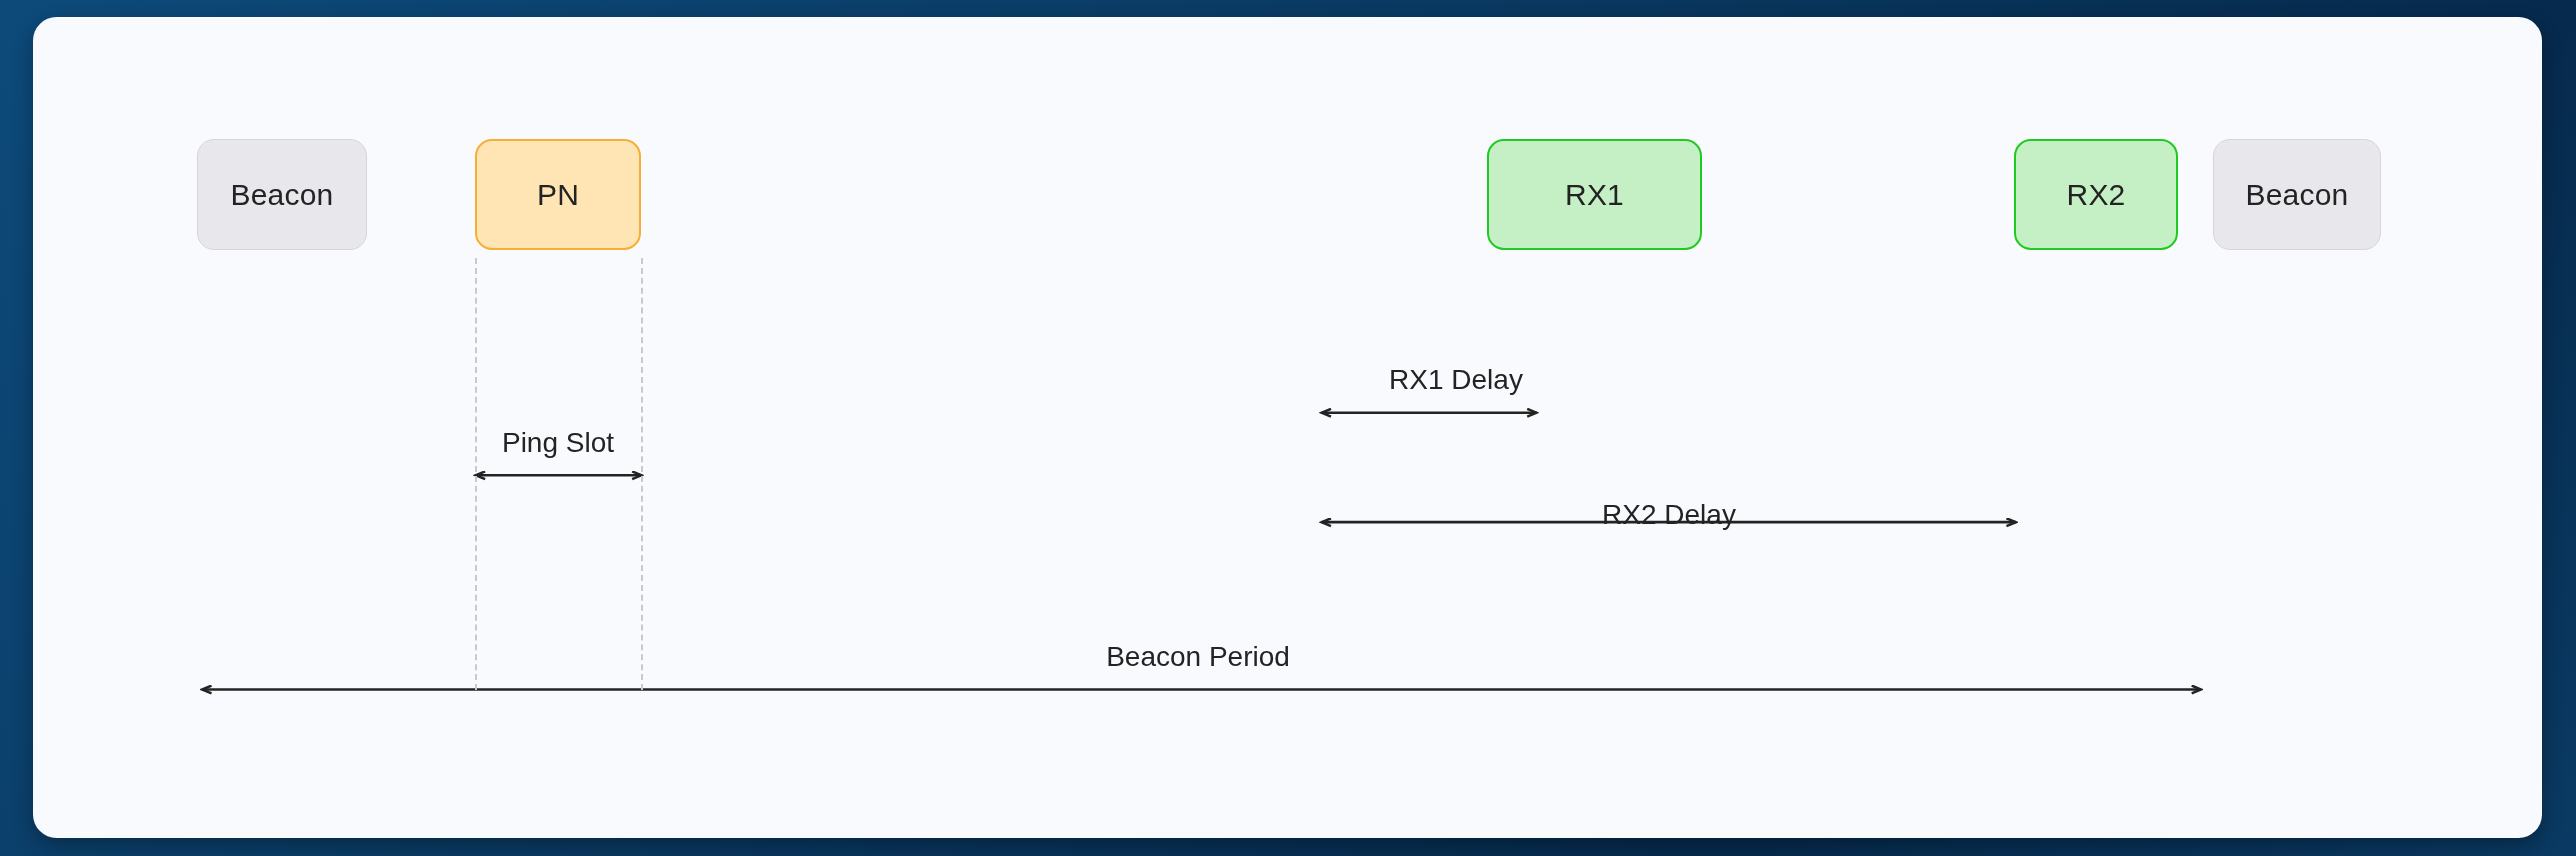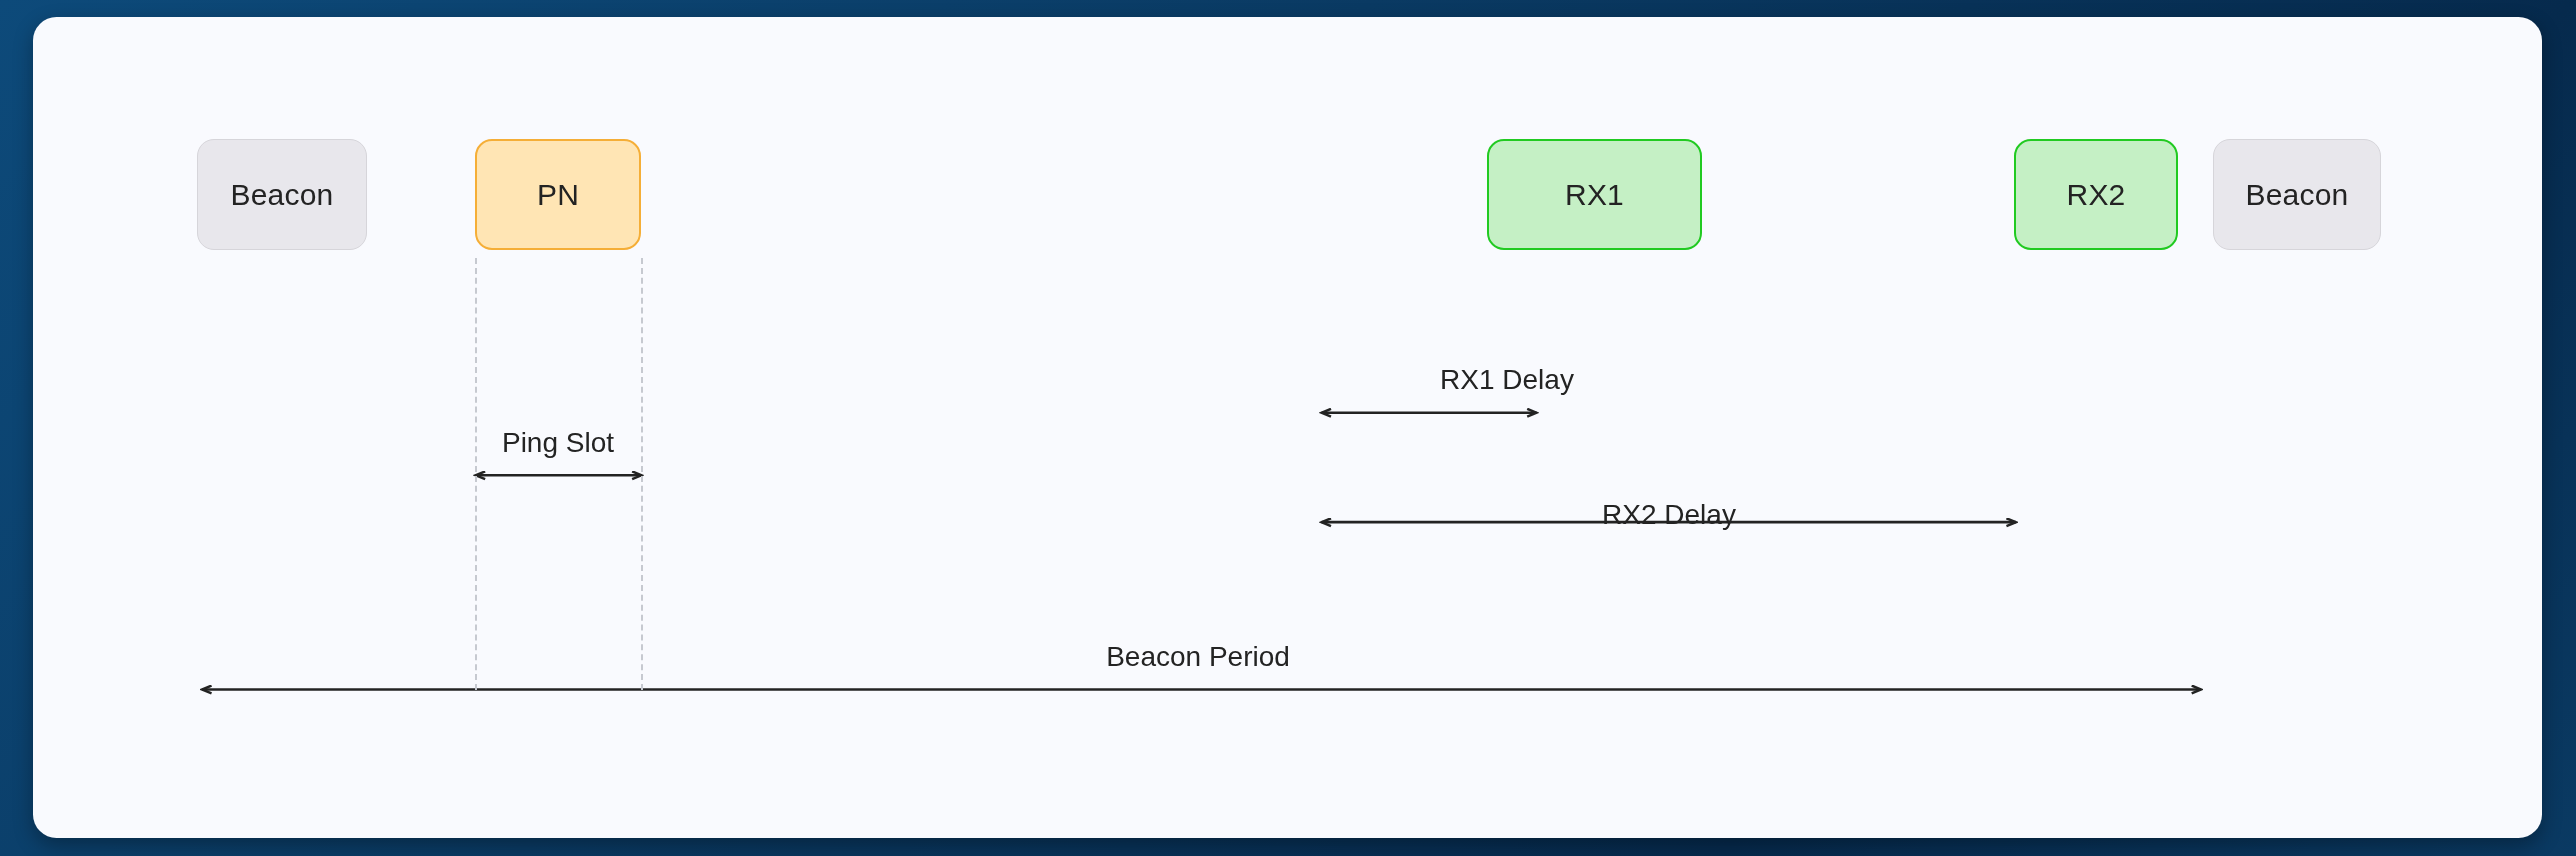--- a/index.html
+++ b/index.html
@@ -97,21 +97,21 @@
     </defs>
     <g id="arrow-lines">
         <line x1="608" y1="608" x2="820" y2="608" stroke="#232323" stroke-width="3.4" marker-end="url(#arrowEnd)" marker-start="url(#arrowStart)"></line>
         <line x1="1690" y1="528" x2="1965" y2="528" stroke="#232323" stroke-width="3.4" marker-end="url(#arrowEnd)" marker-start="url(#arrowStart)"></line>
         <line x1="1690" y1="668" x2="2578" y2="668" stroke="#232323" stroke-width="3.4" marker-end="url(#arrowEnd)" marker-start="url(#arrowStart)"></line>
         <line x1="258" y1="882" x2="2815" y2="882" stroke="#232323" stroke-width="3.4" marker-end="url(#arrowEnd)" marker-start="url(#arrowStart)"></line>
       </g>
   </svg>
   <div id="overlay-labels">
       <div class="arrow-label" style="left: 558px; top: 429px; color: rgb(35, 35, 35);">Ping Slot</div>
-      <div class="arrow-label" style="left: 1507px; top: 366px; color: rgb(35, 35, 35);">RX1 Delay</div>
+      <div class="arrow-label" style="left: 1456px; top: 366px; color: rgb(35, 35, 35);">RX1 Delay</div>
       <div class="arrow-label" style="left: 1669px; top: 501px; color: rgb(35, 35, 35);">RX2 Delay</div>
       <div class="arrow-label" style="left: 1178px; top: 643px; color: rgb(35, 35, 35); margin-left: 20px;">Beacon Period</div>
     </div>
 <div class="vline" style="left: 475px; top: 258px; height: 432px; border-left-color: rgb(198, 201, 208);"></div>
     <div class="vline" style="left: 641px; top: 258px; height: 432px; border-left-color: rgb(198, 201, 208);"></div>
     <div class="block block-beacon" style="left: 197px; top: 139px; width: 170px; height: 111px; background: rgb(232, 231, 236); border-color: rgb(214, 213, 218);">
       <span>Beacon</span>
     </div>
     <div class="block block-pn" style="left: 475px; top: 139px; width: 166px; height: 111px; background: rgb(255, 229, 180); border-color: rgb(245, 174, 55);">
       <span>PN</span>

